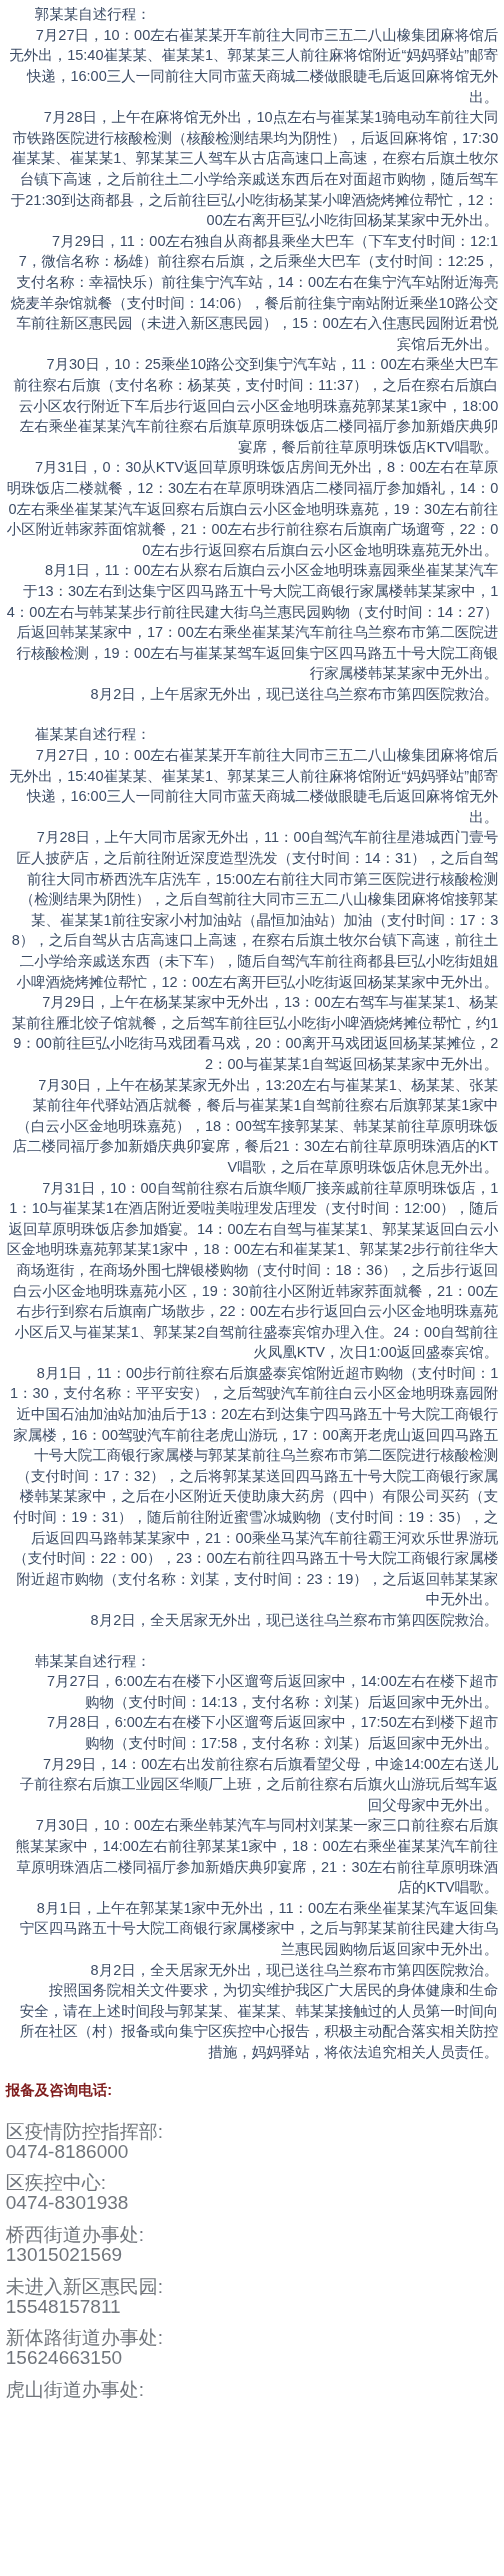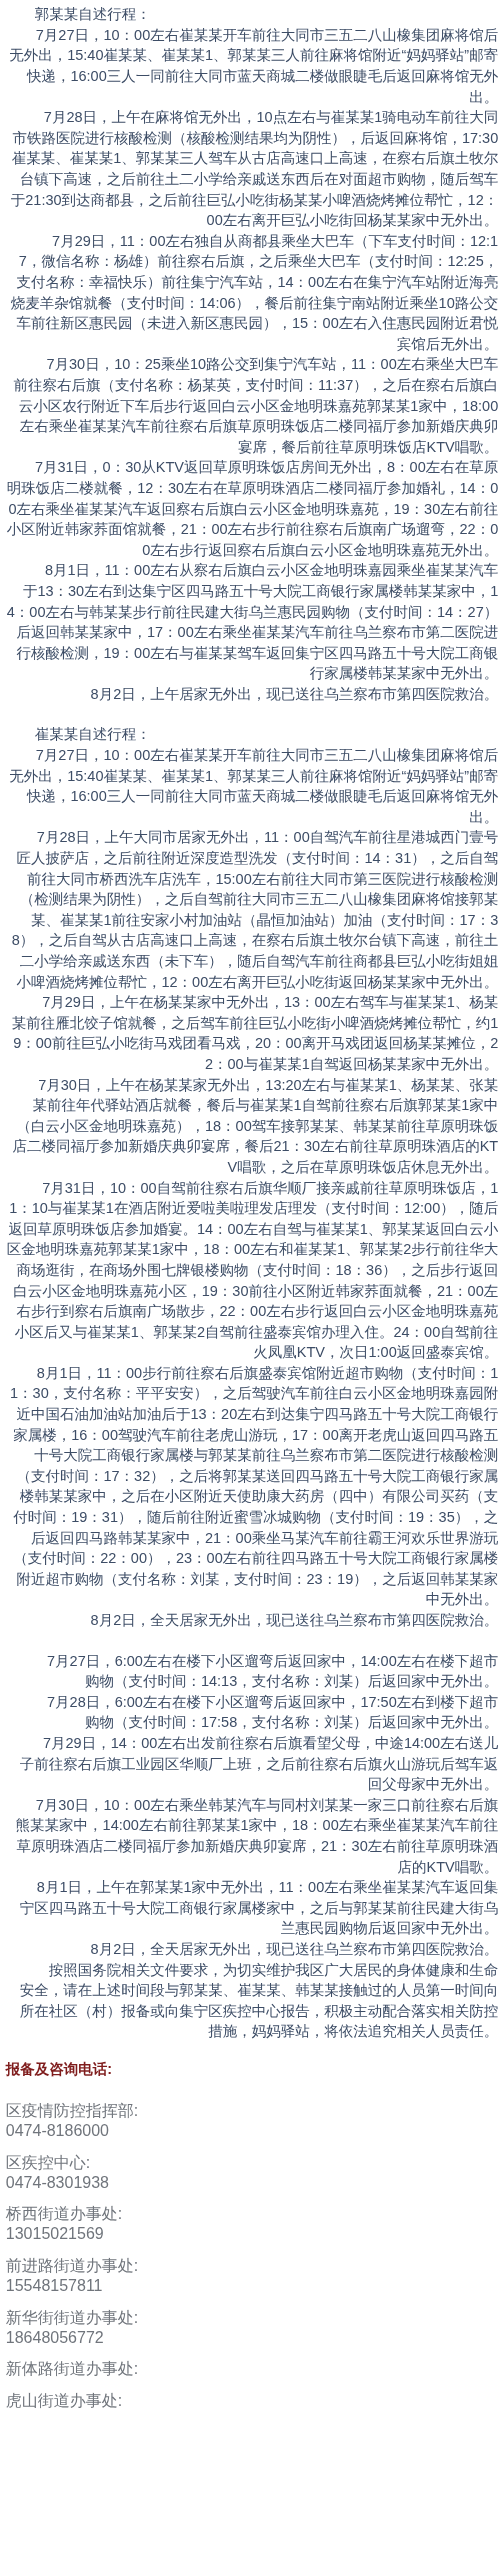--- a/index.html
+++ b/index.html
@@ -19,21 +19,21 @@
   .hotline-heading {
     margin: 17.4px 0 22px 0;
     font-size: 14.5px;
     font-weight: bold;
     color: #7f1d1d;
     line-height: 20px;
   }
   .hotline { margin: 0 0 11.6px 0; }
   .hotline-label, .hotline-number {
     color: #70757c;
-    font-size: 16px;
+    font-size: 19px;
     line-height: 20px;
     margin: 0;
   }
 </style>
 </head>
 <body>
 
 <div class="page">
 
   <section>
@@ -56,20 +56,21 @@
     <p class="body-text para">7月29日，上午在杨某某家中无外出，13：00左右驾车与崔某某1、杨某某前往雁北饺子馆就餐，之后驾车前往巨弘小吃街小啤酒烧烤摊位帮忙，约19：00前往巨弘小吃街马戏团看马戏，20：00离开马戏团返回杨某某摊位，22：00与崔某某1自驾返回杨某某家中无外出。</p>
     <p class="body-text para">7月30日，上午在杨某某家无外出，13:20左右与崔某某1、杨某某、张某某前往年代驿站酒店就餐，餐后与崔某某1自驾前往察右后旗郭某某1家中（白云小区金地明珠嘉苑），18：00驾车接郭某某、韩某某前往草原明珠饭店二楼同福厅参加新婚庆典卯宴席，餐后21：30左右前往草原明珠酒店的KTV唱歌，之后在草原明珠饭店休息无外出。</p>
     <p class="body-text para">7月31日，10：00自驾前往察右后旗华顺厂接亲戚前往草原明珠饭店，11：10与崔某某1在酒店附近爱啦美啦理发店理发（支付时间：12:00），随后返回草原明珠饭店参加婚宴。14：00左右自驾与崔某某1、郭某某返回白云小区金地明珠嘉苑郭某某1家中，18：00左右和崔某某1、郭某某2步行前往华大商场逛街，在商场外围七牌银楼购物（支付时间：18：36），之后步行返回白云小区金地明珠嘉苑小区，19：30前往小区附近韩家荞面就餐，21：00左右步行到察右后旗南广场散步，22：00左右步行返回白云小区金地明珠嘉苑小区后又与崔某某1、郭某某2自驾前往盛泰宾馆办理入住。24：00自驾前往火凤凰KTV，次日1:00返回盛泰宾馆。</p>
     <p class="body-text para">8月1日，11：00步行前往察右后旗盛泰宾馆附近超市购物（支付时间：11：30，支付名称：平平安安），之后驾驶汽车前往白云小区金地明珠嘉园附近中国石油加油站加油后于13：20左右到达集宁四马路五十号大院工商银行家属楼，16：00驾驶汽车前往老虎山游玩，17：00离开老虎山返回四马路五十号大院工商银行家属楼与郭某某前往乌兰察布市第二医院进行核酸检测（支付时间：17：32），之后将郭某某送回四马路五十号大院工商银行家属楼韩某某家中，之后在小区附近天使助康大药房（四中）有限公司买药（支付时间：19：31），随后前往附近蜜雪冰城购物（支付时间：19：35），之后返回四马路韩某某家中，21：00乘坐马某汽车前往霸王河欢乐世界游玩（支付时间：22：00），23：00左右前往四马路五十号大院工商银行家属楼附近超市购物（支付名称：刘某，支付时间：23：19），之后返回韩某某家中无外出。</p>
     <p class="body-text para">8月2日，全天居家无外出，现已送往乌兰察布市第四医院救治。</p>
   </section>
 
   <div class="section-gap"></div>
 
   <section>
+    <p class="body-text section-title">韩某某自述行程：</p>
     <p class="body-text para">7月27日，6:00左右在楼下小区遛弯后返回家中，14:00左右在楼下超市购物（支付时间：14:13，支付名称：刘某）后返回家中无外出。</p>
     <p class="body-text para">7月28日，6:00左右在楼下小区遛弯后返回家中，17:50左右到楼下超市购物（支付时间：17:58，支付名称：刘某）后返回家中无外出。</p>
     <p class="body-text para">7月29日，14：00左右出发前往察右后旗看望父母，中途14:00左右送儿子前往察右后旗工业园区华顺厂上班，之后前往察右后旗火山游玩后驾车返回父母家中无外出。</p>
     <p class="body-text para">7月30日，10：00左右乘坐韩某汽车与同村刘某某一家三口前往察右后旗熊某某家中，14:00左右前往郭某某1家中，18：00左右乘坐崔某某汽车前往草原明珠酒店二楼同福厅参加新婚庆典卯宴席，21：30左右前往草原明珠酒店的KTV唱歌。</p>
     <p class="body-text para">8月1日，上午在郭某某1家中无外出，11：00左右乘坐崔某某汽车返回集宁区四马路五十号大院工商银行家属楼家中，之后与郭某某前往民建大街乌兰惠民园购物后返回家中无外出。</p>
     <p class="body-text para">8月2日，全天居家无外出，现已送往乌兰察布市第四医院救治。</p>
     <p class="body-text para">按照国务院相关文件要求，为切实维护我区广大居民的身体健康和生命安全，请在上述时间段与郭某某、崔某某、韩某某接触过的人员第一时间向所在社区（村）报备或向集宁区疾控中心报告，积极主动配合落实相关防控措施，妈妈驿站，将依法追究相关人员责任。</p>
   </section>
 
   <p class="hotline-heading">报备及咨询电话:</p>
@@ -81,29 +82,26 @@
     </div>
     <div class="hotline">
       <p class="hotline-label">区疾控中心:</p>
       <p class="hotline-number">0474-8301938</p>
     </div>
     <div class="hotline">
       <p class="hotline-label">桥西街道办事处:</p>
       <p class="hotline-number">13015021569</p>
     </div>
     <div class="hotline">
-      <p class="hotline-label">前进路街道办事处:</p>
+      <p class="hotline-label">未进入新区惠民园:</p>
       <p class="hotline-number">15548157811</p>
     </div>
     <div class="hotline">
-      <p class="hotline-label">新华街街道办事处:</p>
-      <p class="hotline-number">18648056772</p>
-    </div>
-    <div class="hotline">
       <p class="hotline-label">新体路街道办事处:</p>
+      <p class="hotline-number">15624663150</p>
     </div>
     <div class="hotline">
       <p class="hotline-label">虎山街道办事处:</p>
 
     </div>
 
   </div>
 
 </div>
 

